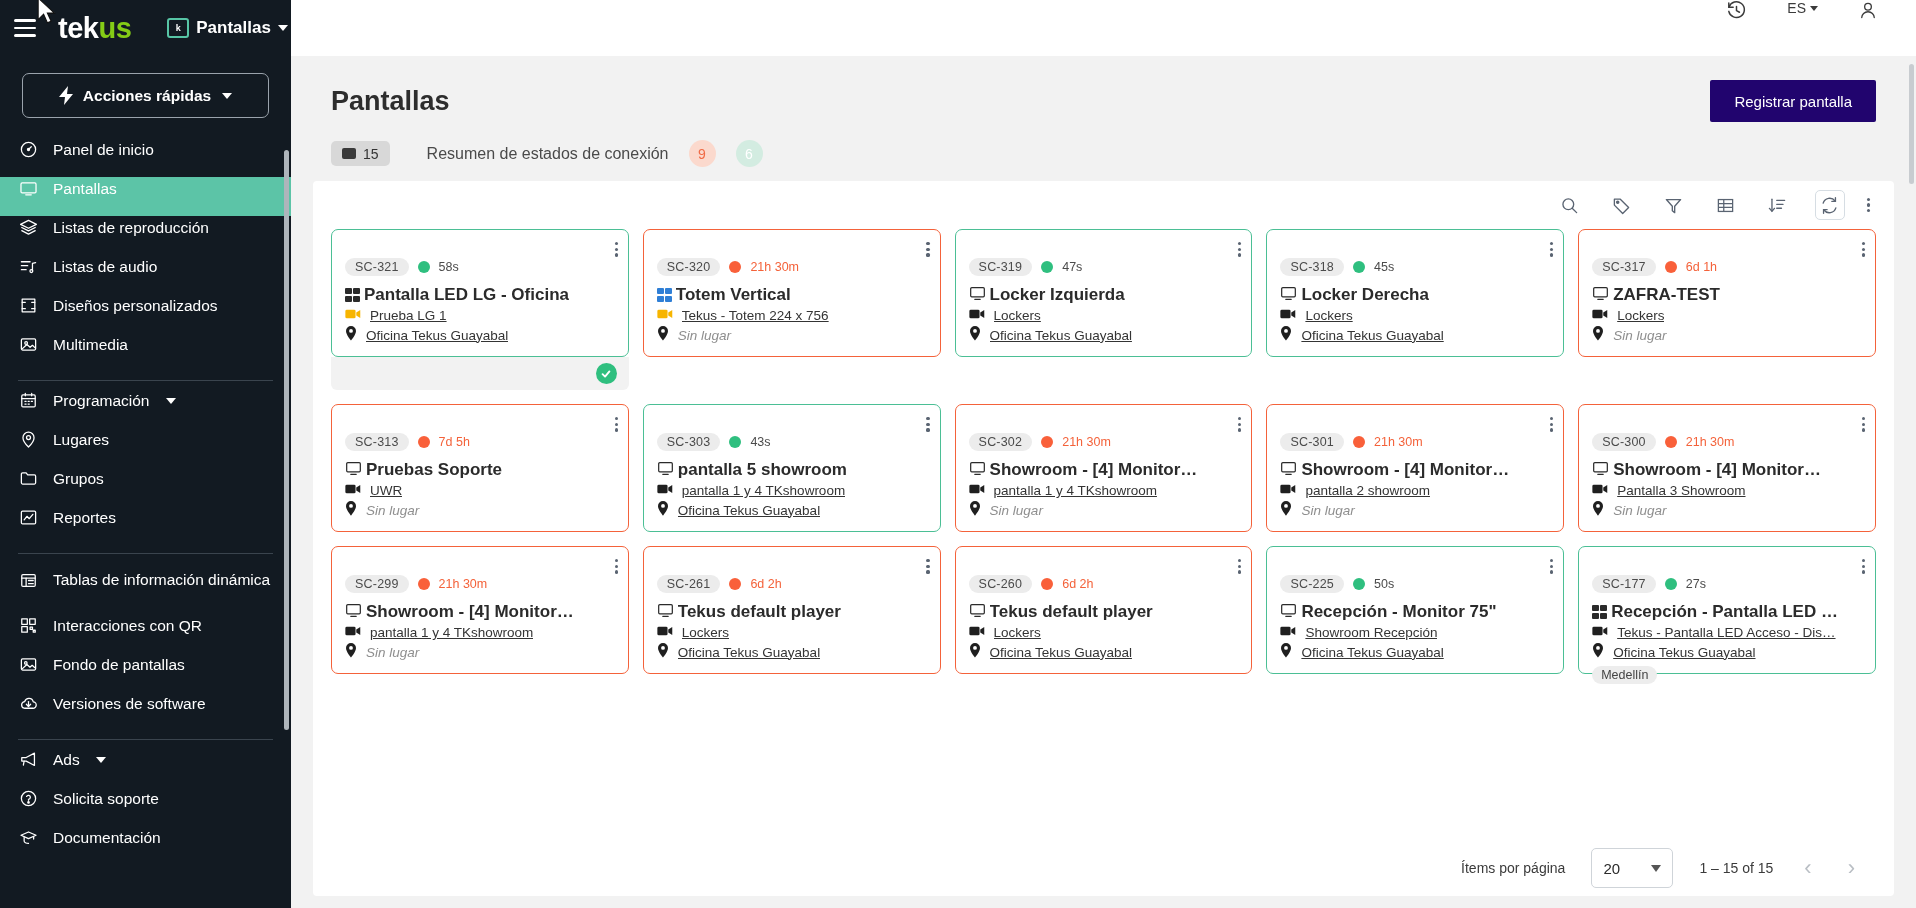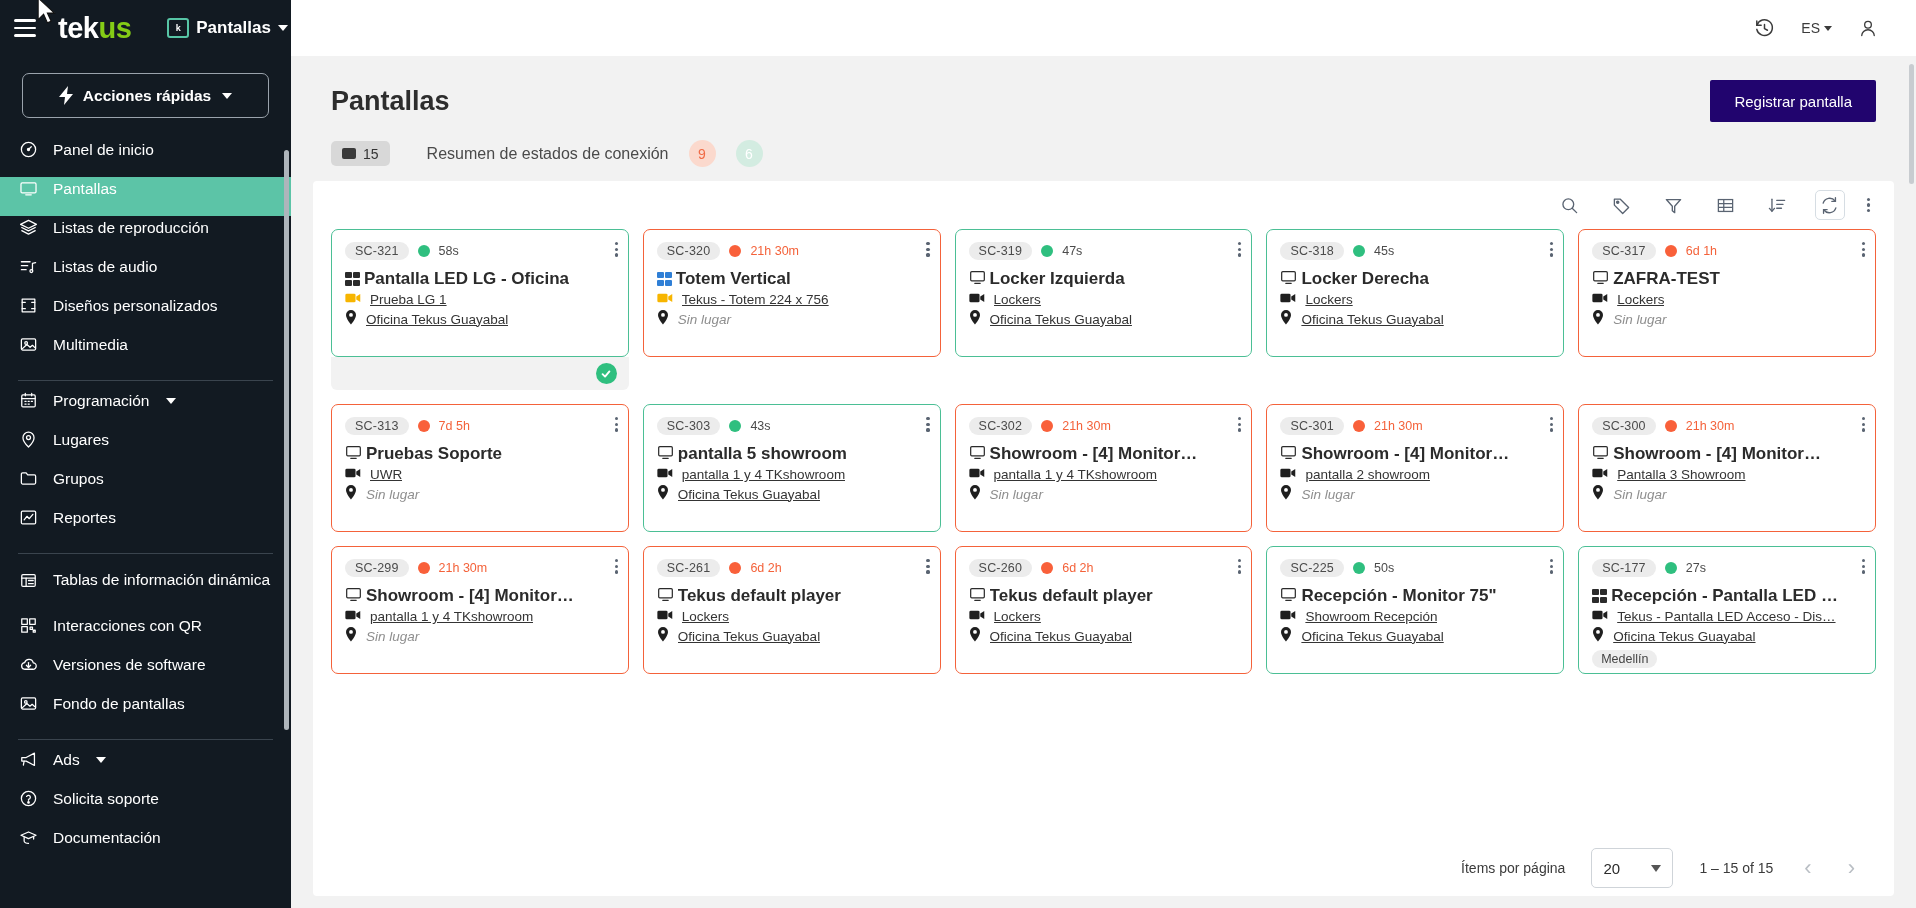--- a/index.html
+++ b/index.html
@@ -47,21 +47,21 @@
   .nav-item .lbl{ line-height:1.15; }
   .nav-item.active{ background:#5cc4a7; color:#ffffff; }
   .nav-ico{ width:21px; min-width:21px; height:21px; display:flex; align-items:center; justify-content:center; }
   .nav-ico svg{ display:block; }
   .divider{ height:1px; background:#3a444e; margin:8px 18px; }
   .nav-caret{ width:0;height:0;border-left:5px solid transparent;border-right:5px solid transparent;border-top:6px solid #fff; margin-left:2px;}
   .sb-scroll{ position:absolute; right:2px; top:150px; width:5px; height:580px; background:#aeb5bb; border-radius:4px;}
 
   
   .main{ flex:1; height:908px; background:#ffffff; position:relative; overflow:hidden;}
-  .topbar{ height:56px; display:flex; align-items:center; justify-content:flex-end; gap:26px; padding-right:38px; background:#fff;}
+  .topbar{ height:56px; display:flex; align-items:flex-start; justify-content:flex-end; gap:40px; padding-right:38px; background:#fff;}
   .topbar .ticon{ cursor:pointer; display:flex; align-items:center; color:#3b3b3b; }
   .lang{ display:flex; align-items:center; gap:4px; font-size:14px; color:#3b3b3b; cursor:pointer;}
   .lang .c{ width:0;height:0;border-left:4px solid transparent;border-right:4px solid transparent;border-top:5px solid #3b3b3b;}
 
   .page{ background:#f2f2f2; margin:0 0 0 0; height:852px; padding:0 18px 0 18px; }
   .page-head{ display:flex; align-items:center; justify-content:space-between; padding:24px 22px 0 22px;}
   .page-title{ font-size:27px; font-weight:600; color:#2d2d2d;}
   .btn-primary{
     background:#21046e; color:#fff; border:none; border-radius:2px;
     height:42px; padding:0 24px; font-size:15px; cursor:pointer;
@@ -83,21 +83,21 @@
   .toolbar{ height:48px; display:flex; align-items:center; justify-content:flex-end; gap:22px; padding-right:24px;}
   .tb-ico{ width:30px;height:30px; display:flex;align-items:center;justify-content:center; cursor:pointer; color:#5a6472; border-radius:5px;}
   .tb-ico.boxed{ border:1px solid #d6dde3; }
   .kebab{ display:flex; flex-direction:column; gap:2.5px; align-items:center; cursor:pointer;}
   .kebab i{ width:3.2px;height:3.2px;border-radius:50%;background:#5a6472;display:block;}
 
   .grid{ display:grid; grid-template-columns:repeat(5, 1fr); gap:14px; padding:0 18px; }
   .cardwrap{ position:relative; }
   .card{
     border:1.4px solid #4bbf95; border-radius:7px; background:#fff;
-    padding:12px 13px 13px 13px; height:128px; position:relative;
+    padding:28px 13px 13px 13px; height:128px; position:relative;
   }
   .card.off{ border-color:#f4623a; }
   .card-head{ display:flex; align-items:center; gap:9px; }
   .sc{ background:#ececec; border-radius:12px; padding:2px 10px; font-size:12.5px; color:#4b4b4b; letter-spacing:.2px;}
   .dot{ width:12px;height:12px;border-radius:50%; background:#2fbf7f; }
   .dot.off{ background:#f9603a;}
   .time{ font-size:12.5px; color:#4b4b4b;}
   .time.off{ color:#f4623a;}
   .card-kebab{ position:absolute; right:10px; top:12px; }
   .card-title{ display:flex; align-items:center; gap:4px; margin-top:9px; }
@@ -285,36 +285,36 @@
               <rect x="3.5" y="13.5" width="7" height="7"></rect>
               <rect x="14" y="14" width="3" height="3"></rect>
               <rect x="18" y="18" width="2.5" height="2.5"></rect>
             </svg>
           </span>
           <span class="lbl">Interacciones con QR</span>
         </div>
         <div class="nav-item">
           <span class="nav-ico">
             <svg width="19" height="19" viewBox="0 0 24 24" fill="none" stroke="#ffffff" stroke-width="1.6" stroke-linecap="round" stroke-linejoin="round">
+              <rect x="3" y="5" width="18" height="14" rx="1.5"></rect>
+              <circle cx="8.6" cy="10" r="1.6"></circle>
+              <path d="M4 17.5 L10 12 L13.8 15.4 L16.6 13 L20 16"></path>
+            </svg>
+          </span>
+          <span class="lbl">Fondo de pantallas</span>
+        </div>
+        <div class="nav-item">
+          <span class="nav-ico">
+            <svg width="19" height="19" viewBox="0 0 24 24" fill="none" stroke="#ffffff" stroke-width="1.6" stroke-linecap="round" stroke-linejoin="round">
               <path d="M6.8 18 A4.3 4.3 0 0 1 7.2 9.5 A5.6 5.6 0 0 1 18 10 A4 4 0 0 1 17.5 18 Z"></path>
               <line x1="12" y1="9.5" x2="12" y2="15.5"></line>
               <polyline points="9.3,13 12,15.8 14.7,13"></polyline>
             </svg>
           </span>
           <span class="lbl">Versiones de software</span>
-        </div>
-        <div class="nav-item">
-          <span class="nav-ico">
-            <svg width="19" height="19" viewBox="0 0 24 24" fill="none" stroke="#ffffff" stroke-width="1.6" stroke-linecap="round" stroke-linejoin="round">
-              <rect x="3" y="5" width="18" height="14" rx="1.5"></rect>
-              <circle cx="8.6" cy="10" r="1.6"></circle>
-              <path d="M4 17.5 L10 12 L13.8 15.4 L16.6 13 L20 16"></path>
-            </svg>
-          </span>
-          <span class="lbl">Fondo de pantallas</span>
         </div>
         <div class="divider"></div>
         <div class="nav-item">
           <span class="nav-ico">
             <svg width="19" height="19" viewBox="0 0 24 24" fill="none" stroke="#ffffff" stroke-width="1.6" stroke-linecap="round" stroke-linejoin="round">
               <path d="M3.5 9.5 L3.5 14 L9 14 L19.5 19.5 L19.5 4 L9 9.5 Z"></path>
               <line x1="6.5" y1="14" x2="5.5" y2="19"></line>
             </svg>
           </span>
           <span class="lbl">Ads</span>

